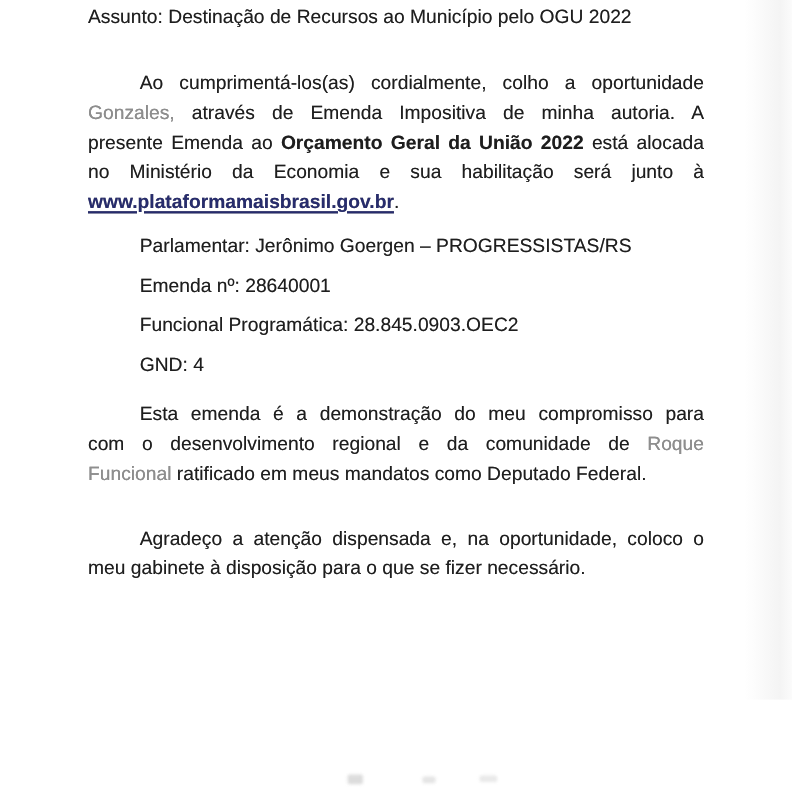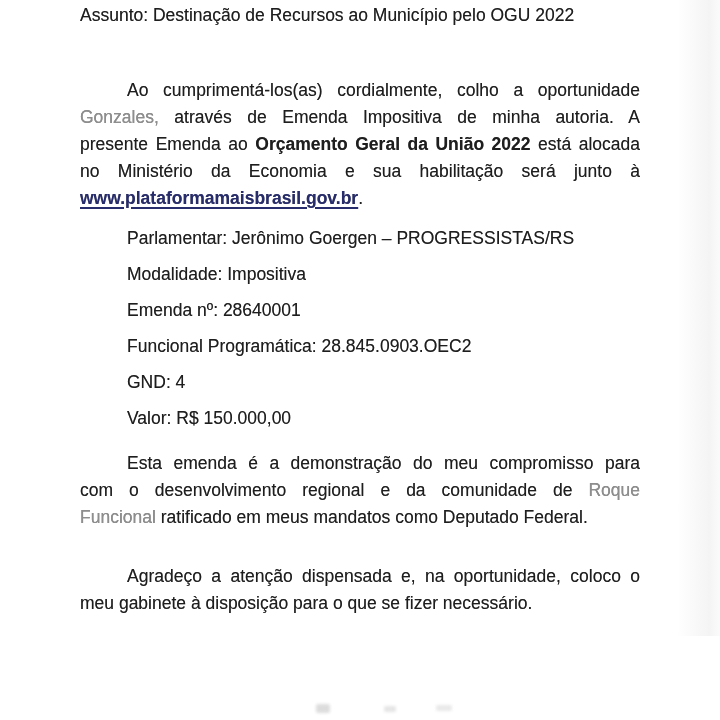--- a/index.html
+++ b/index.html
@@ -13,21 +13,21 @@
     line-height:27px;
     color:var(--body_text,#1e1e1e);
     background:linear-gradient(to right,#ffffff 0%,#ffffff 94%,#f4f4f4 98.5%,#fbfbfb 100%);
     text-shadow:0 0 0.45px rgba(30,30,30,0.55);
     position:relative;
   }
   .subject{text-align:left;white-space:nowrap;}
   .line{text-align:justify;text-align-last:justify;}
   .line.last{text-align-last:left;}
   .line.indent{text-indent:47px;}
-  .intro-paragraph{margin-top:48px;}
+  .intro-paragraph{margin-top:33px;}
   .details{margin-top:13px;}
   .detail-line{padding-left:47px;margin-bottom:9px;white-space:nowrap;}
   .commitment-paragraph{margin-top:18px;}
   .closing-paragraph{margin-top:32px;}
   .seg-muted{color:var(--muted_text,#8e8e8e);}
   .seg-bold{font-weight:bold;}
   .seg-link{
     font-weight:bold;
     color:var(--accent_link,#272c6d);
     text-decoration:underline;
@@ -51,25 +51,23 @@
     <div class="subject">Assunto: Destinação de Recursos ao Município pelo OGU 2022</div>
     <div class="paragraph intro-paragraph">
       <div class="line indent"><span class="seg">Ao cumprimentá-los(as) cordialmente, colho a oportunidade</span></div>
       <div class="line"><span class="seg-muted">Gonzales,</span><span class="seg"> através de Emenda Impositiva de minha autoria. A</span></div>
       <div class="line"><span class="seg">presente Emenda ao </span><span class="seg-bold">Orçamento Geral da União 2022</span><span class="seg"> está alocada</span></div>
       <div class="line"><span class="seg">no Ministério da Economia e sua habilitação será junto à</span></div>
       <div class="line last"><span class="seg-link">www.plataformamaisbrasil.gov.br</span><span class="seg">.</span></div>
     </div>
     <div class="details">
       <div class="detail-line">Parlamentar: Jerônimo Goergen – PROGRESSISTAS/RS</div>
-      <div class="detail-line">Modalidade: Impositiva</div>
       <div class="detail-line">Emenda nº: 28640001</div>
       <div class="detail-line">Funcional Programática: 28.845.0903.OEC2</div>
       <div class="detail-line">GND: 4</div>
-      <div class="detail-line">Valor: R$ 150.000,00</div>
     </div>
     <div class="paragraph commitment-paragraph">
       <div class="line indent"><span class="seg">Esta emenda é a demonstração do meu compromisso para</span></div>
       <div class="line"><span class="seg">com o desenvolvimento regional e da comunidade de </span><span class="seg-muted">Roque</span></div>
       <div class="line last"><span class="seg-muted">Funcional</span><span class="seg"> ratificado em meus mandatos como Deputado Federal.</span></div>
     </div>
     <div class="paragraph closing-paragraph">
       <div class="line indent"><span class="seg">Agradeço a atenção dispensada e, na oportunidade, coloco o</span></div>
       <div class="line last"><span class="seg">meu gabinete à disposição para o que se fizer necessário.</span></div>
     </div>

